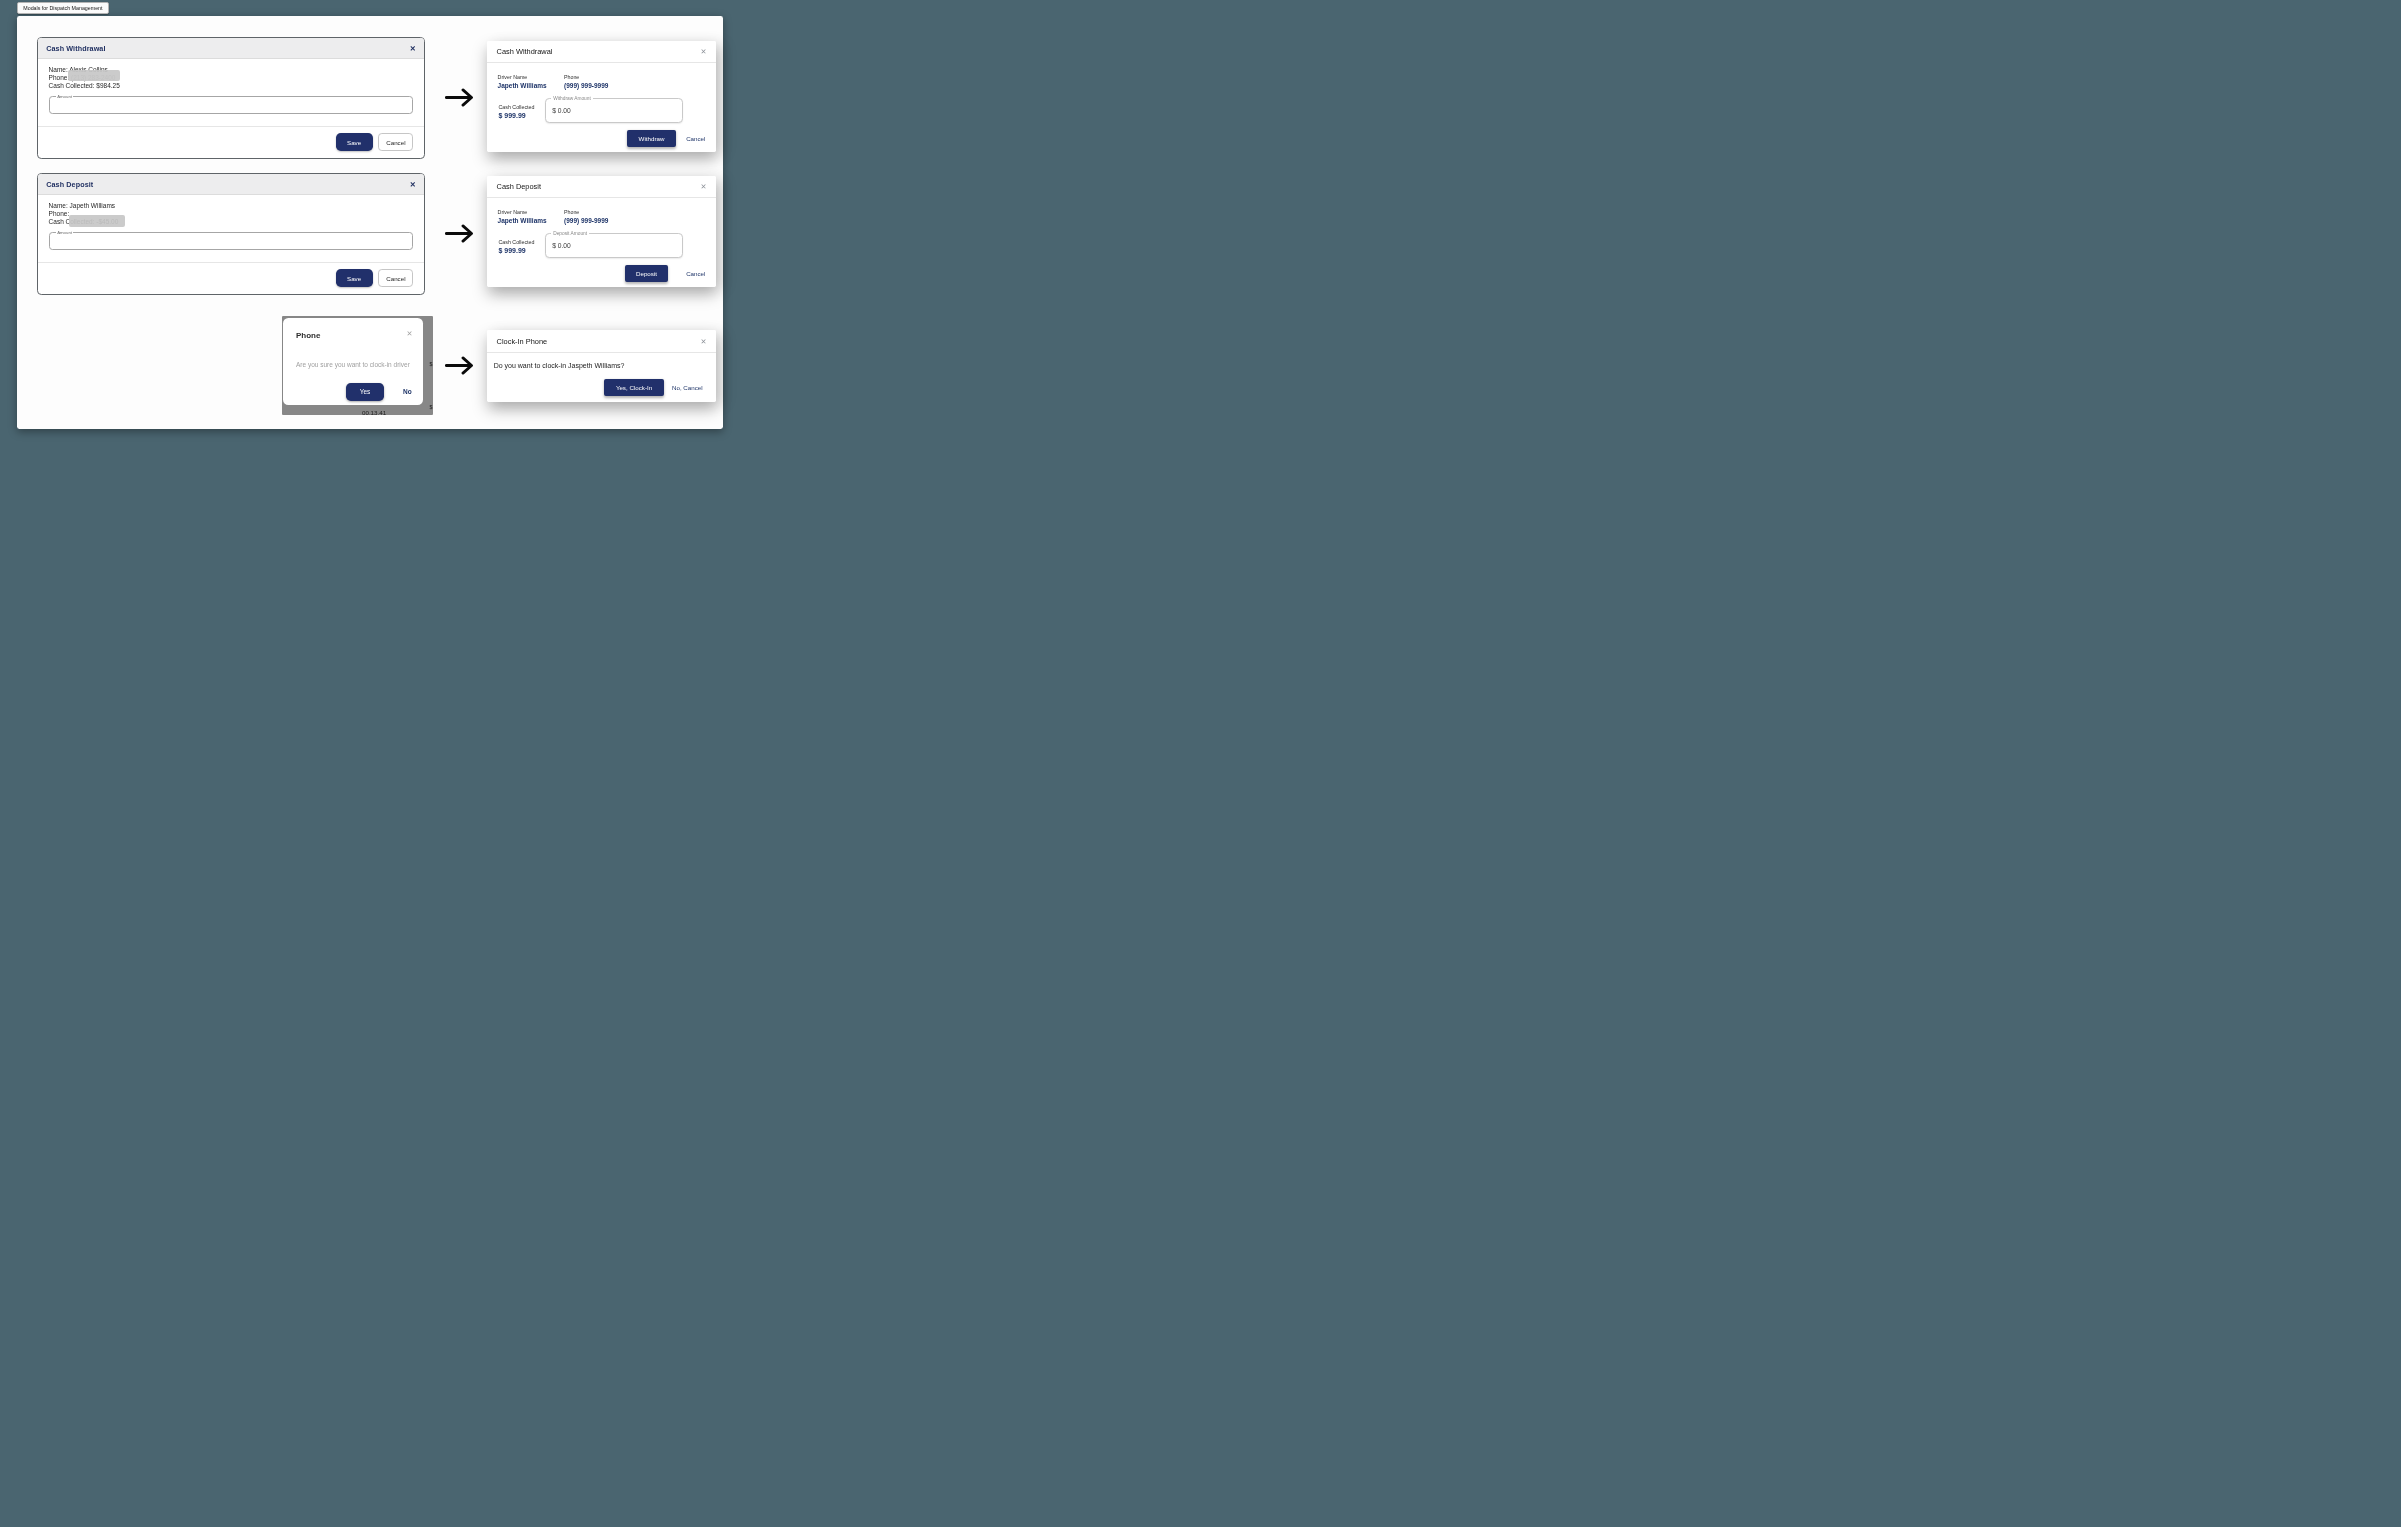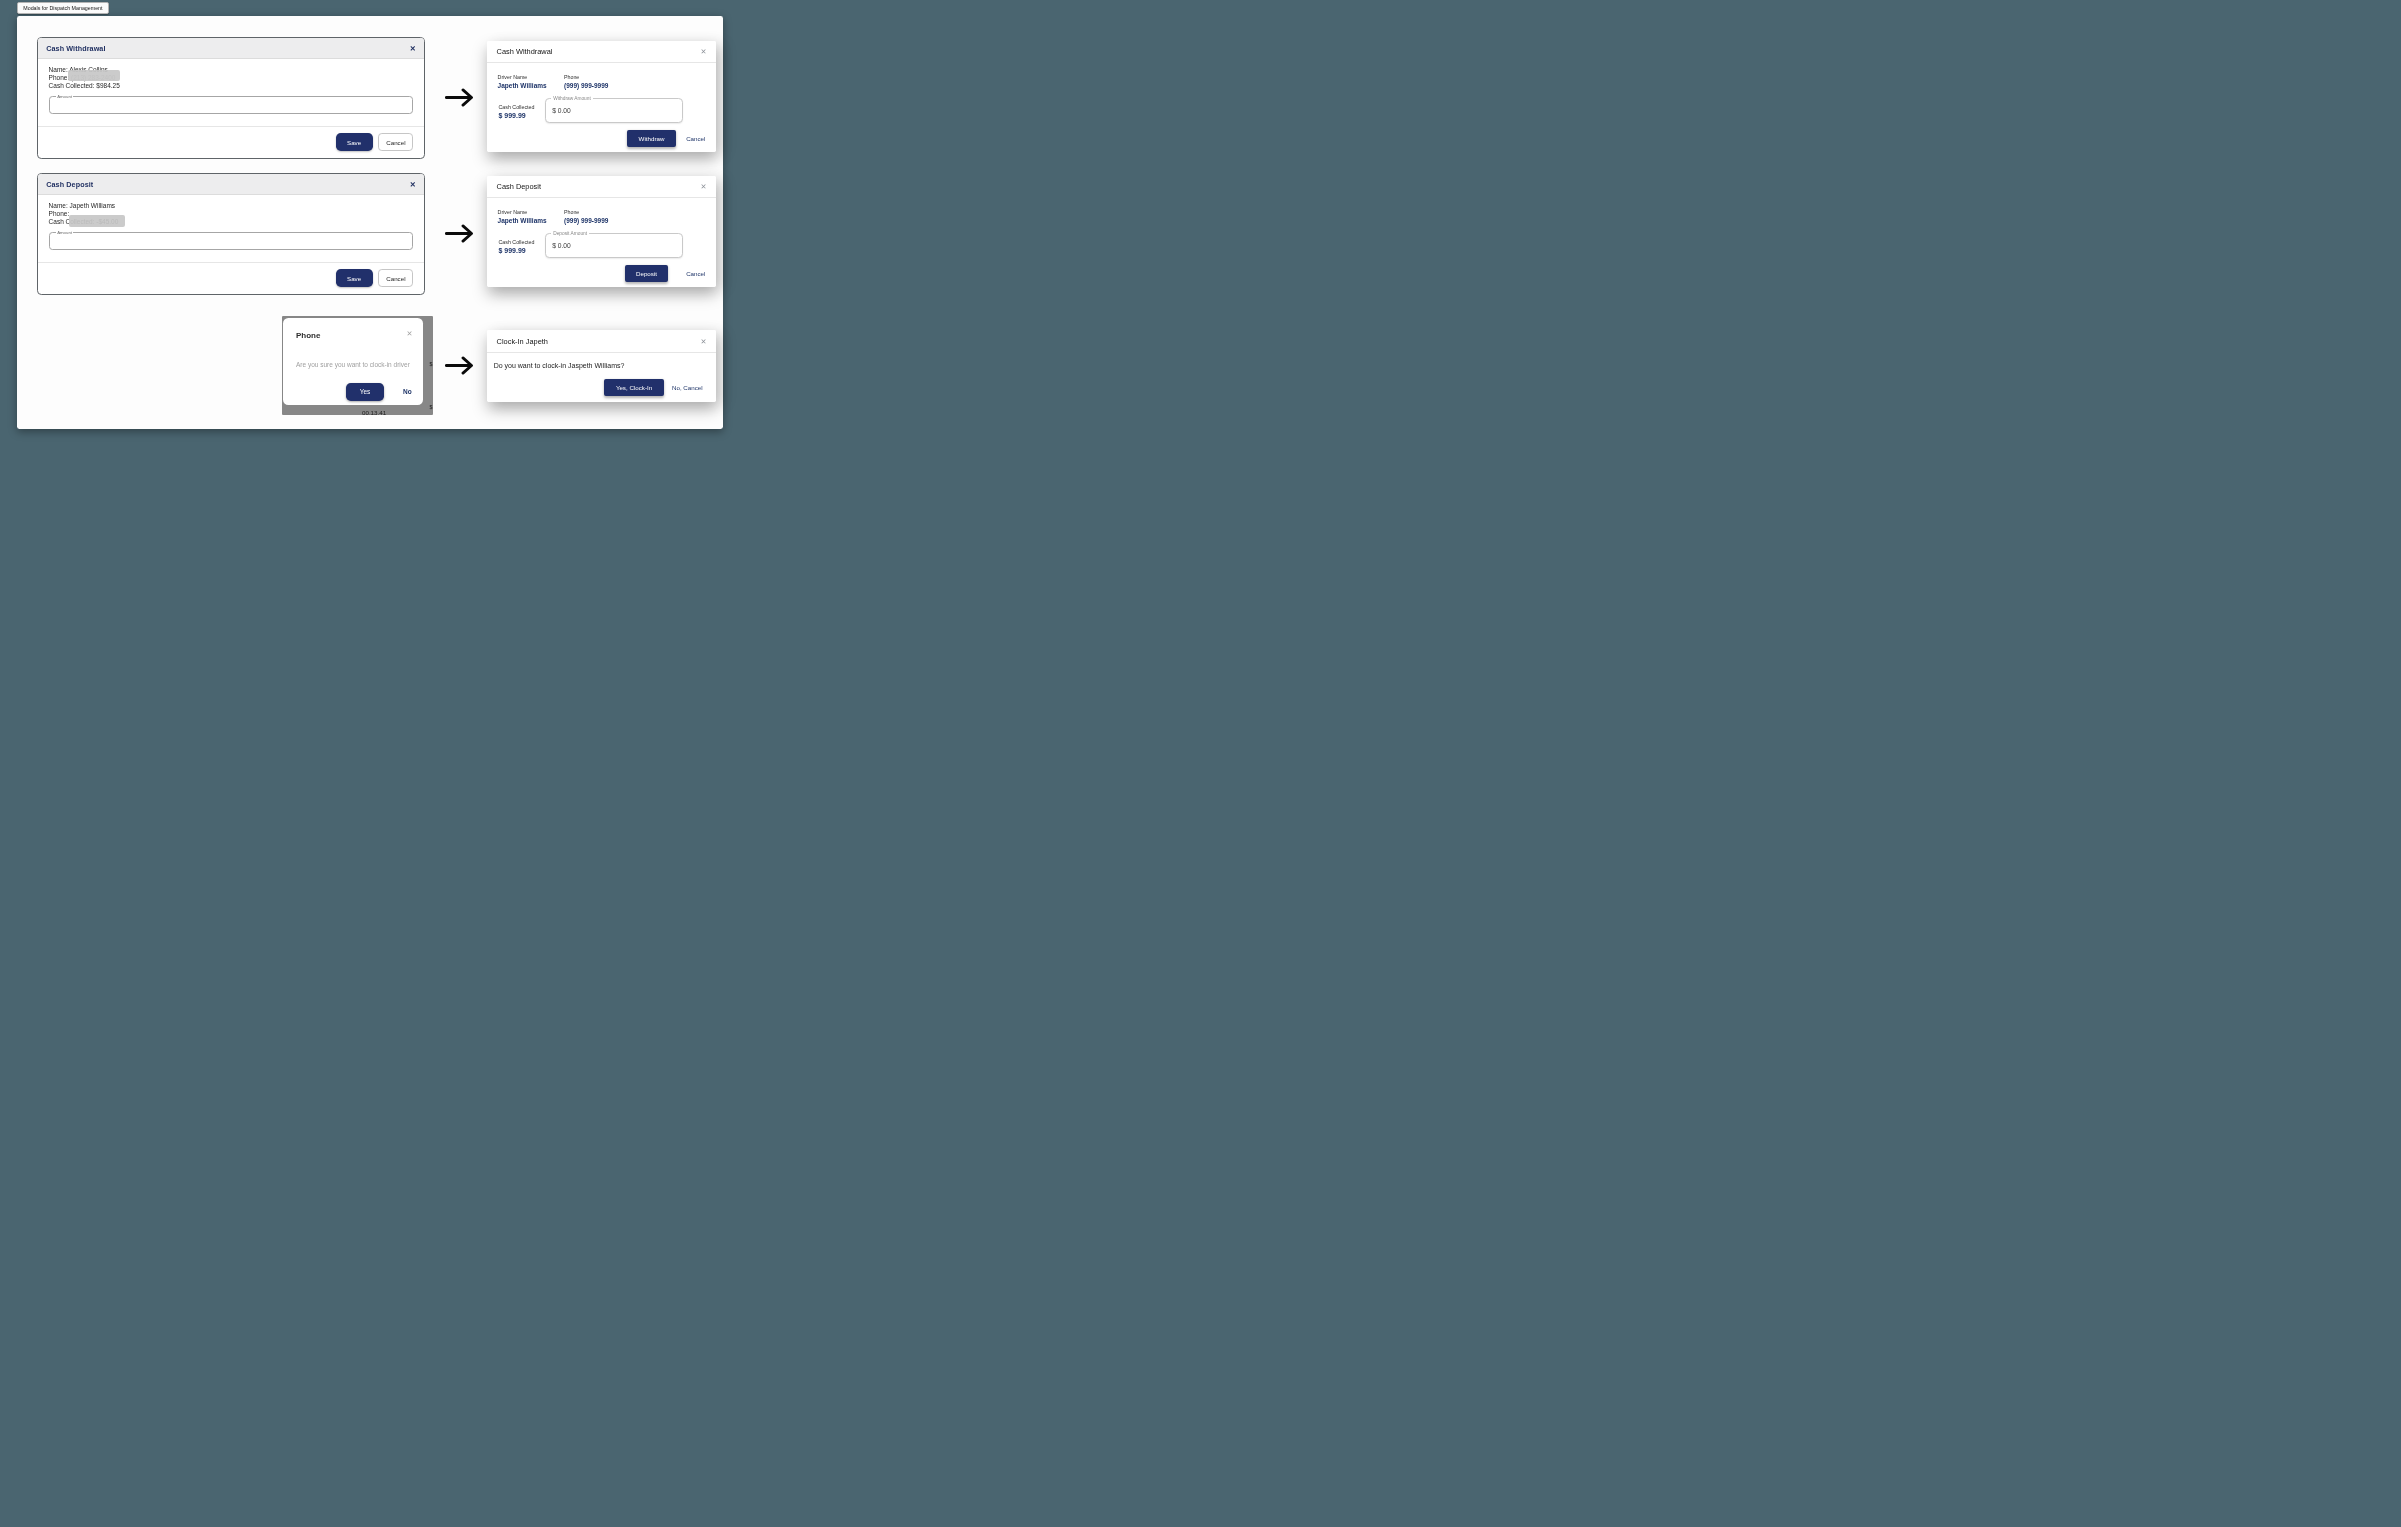--- a/index.html
+++ b/index.html
@@ -188,21 +188,21 @@
       <span class="flabel">Deposit Amount</span>
       <span class="fvalue">$ 0.00</span>
     </div>
     <button class="btn-primary" style="right:48px;top:67px;width:43px;height:17px;">Deposit</button>
     <button class="btn-text" style="right:10.6px;top:72px;">Cancel</button>
   </div>
 </div>
 
 <div class="new-modal new-alert" style="top:330px;">
   <div class="hdr">
-    <span class="ttl">Clock-In Japeth</span>
+    <span class="ttl">Clock-In Phone</span>
     <span class="x">✕</span>
   </div>
   <div class="body">
     <span class="msg">Do you want to clock-in Jaspeth Williams?</span>
     <button class="btn-primary" style="right:52px;top:26px;width:60px;height:17.3px;">Yes, Clock-In</button>
     <button class="btn-text" style="right:13.4px;top:31px;">No, Cancel</button>
   </div>
 </div>
 
 <svg class="arrow" style="left:445px;top:88px;" viewBox="0 0 72 40">

